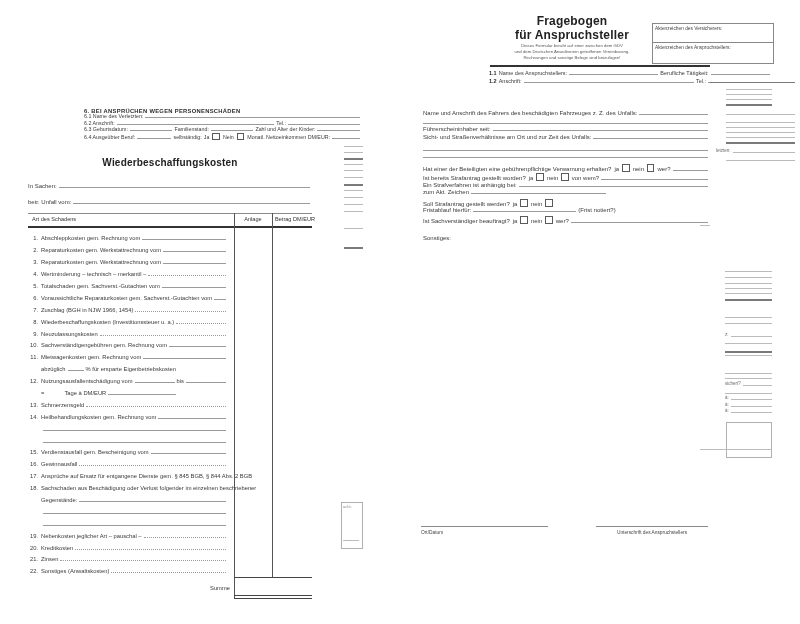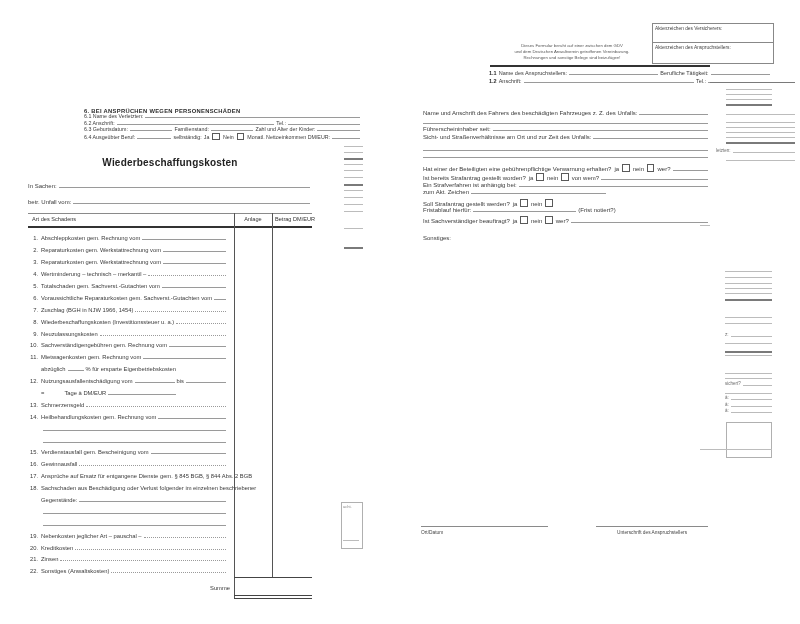--- a/index.html
+++ b/index.html
@@ -253,20 +253,22 @@
     <div class="hr" style="left:234px;top:598px;width:78px;height:1px;background:#444;"></div>
 
     <div class="tinybox" style="left:341px;top:502px;width:20px;height:45px;">
       <span style="font-size:4px;color:#888;display:block;padding:1px;">acht.</span>
     </div>
   </div>
 
   <div>
 
     <div id="r-title">
+      <div>Fragebogen</div>
+      <div>für Anspruchsteller</div>
     </div>
     <div id="r-sub">
       <div>Dieses Formular beruht auf einer zwischen dem GDV</div>
       <div>und dem Deutschen Anwaltverein getroffenen Vereinbarung.</div>
       <div>Rechnungen und sonstige Belege sind beizufügen!</div>
     </div>
 
     <div id="az-box">
       <div class="cell top">Aktenzeichen des Versicherers:</div>
       <div class="cell">Aktenzeichen des Anspruchstellers:</div>

